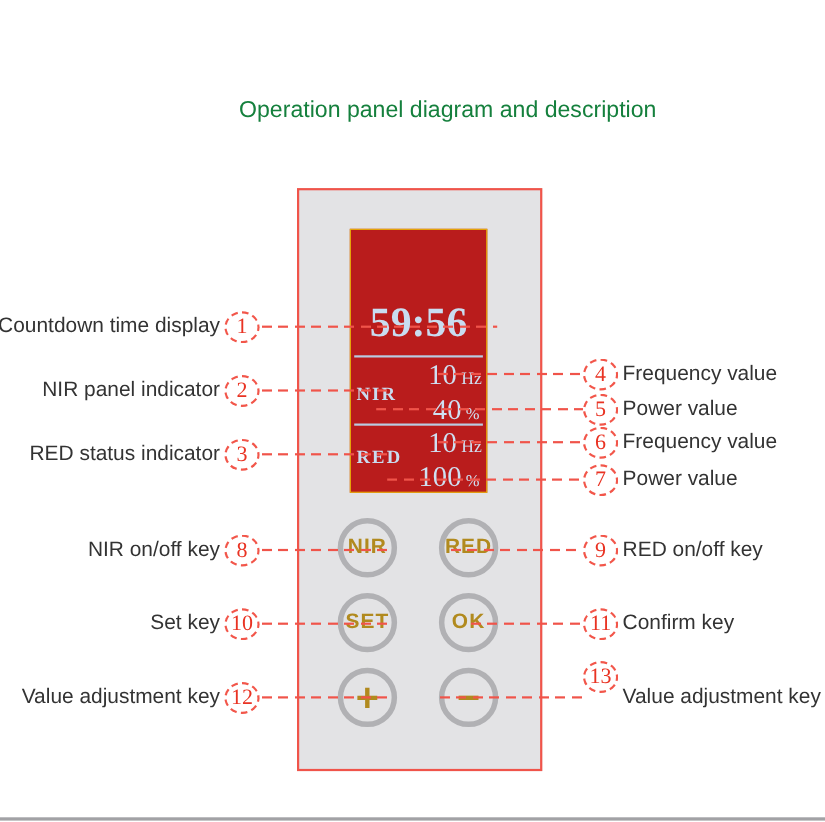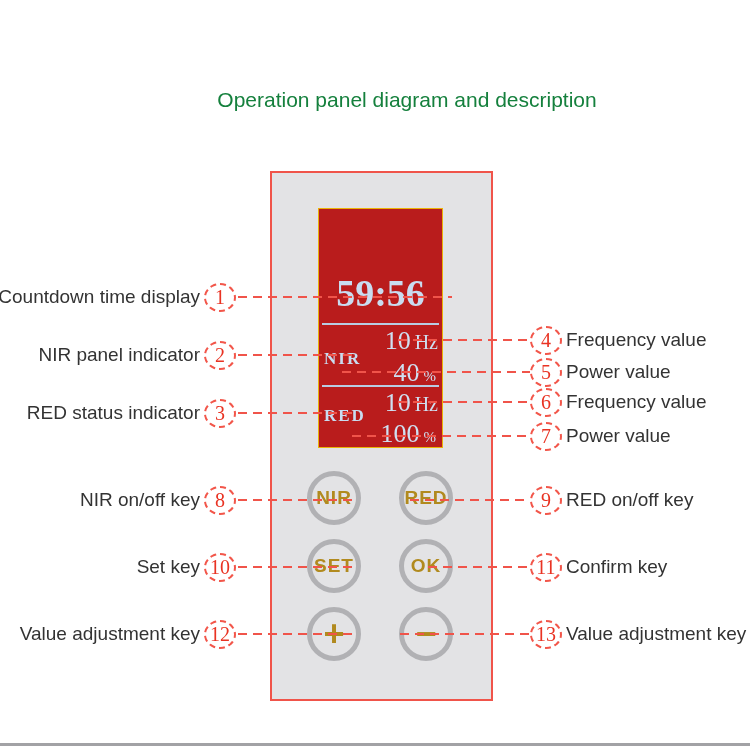--- a/index.html
+++ b/index.html
@@ -34,21 +34,21 @@
   }
   .lcd-div{position:absolute;left:3px;right:3px;height:2px;background:#b9cce2;}
   .d1{top:114px;} .d2{top:176px;}
   .lcd-chan{
     position:absolute;left:5px;font-size:17px;font-weight:bold;letter-spacing:2px;
     color:#c9dcf0;
   }
   .chan-nir{top:140px;} .chan-red{top:197px;}
   .lcd-val{position:absolute;white-space:nowrap;color:#cfe0f2;}
   .lcd-val .num{font-size:26px;line-height:26px;}
-  .lcd-val .unit{font-size:20px;margin-left:4px;}
+  .lcd-val .unit{font-size:16px;margin-left:4px;}
   .lcd-val .pct{font-size:15px;margin-left:4px;}
   .v-nf{top:119px;right:4px;} .v-np{top:151px;right:6px;}
   .v-rf{top:181px;right:4px;} .v-rp{top:212px;right:6px;}
   
   .key{
     position:absolute;width:54px;height:54px;border:5px solid #b1b1b4;border-radius:50%;
     box-sizing:border-box;background:transparent;z-index:2;
     display:flex;align-items:center;justify-content:center;
     color:#b18a1e;font-weight:bold;font-size:19px;letter-spacing:1px;
     font-family:"Liberation Sans",sans-serif;
@@ -146,17 +146,17 @@
 
   <div class="co-line" style="left:410px;top:499px;width:120px;"></div>
   <div class="co-num" style="left:530px;top:486px;">9</div>
   <div class="co-label lab-r" style="top:487px;">RED on/off key</div>
 
   <div class="co-line" style="left:428px;top:566px;width:102px;"></div>
   <div class="co-num" style="left:530px;top:553px;">11</div>
   <div class="co-label lab-r" style="top:554px;">Confirm key</div>
 
   <div class="co-line" style="left:400px;top:633px;width:130px;"></div>
-  <div class="co-num" style="left:530px;top:620px;">13</div>
+  <div class="co-num" style="left:530px;top:601px;">13</div>
   <div class="co-label lab-r" style="top:621px;">Value adjustment key</div>
 
   <div class="bottom-rule"></div>
 </div>
 
 </body></html>

